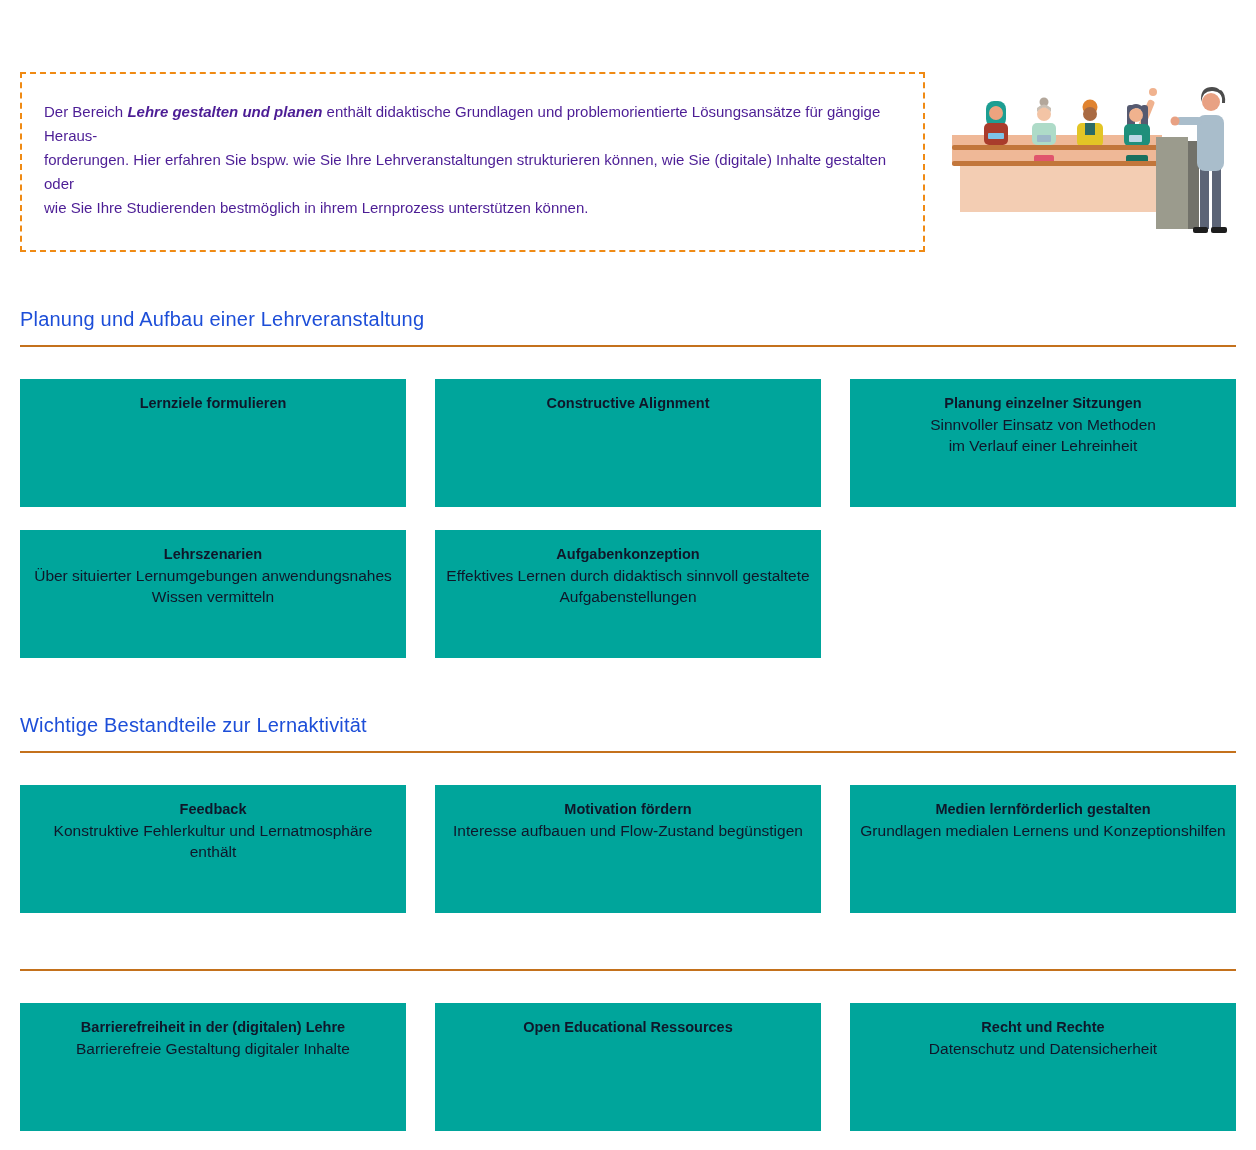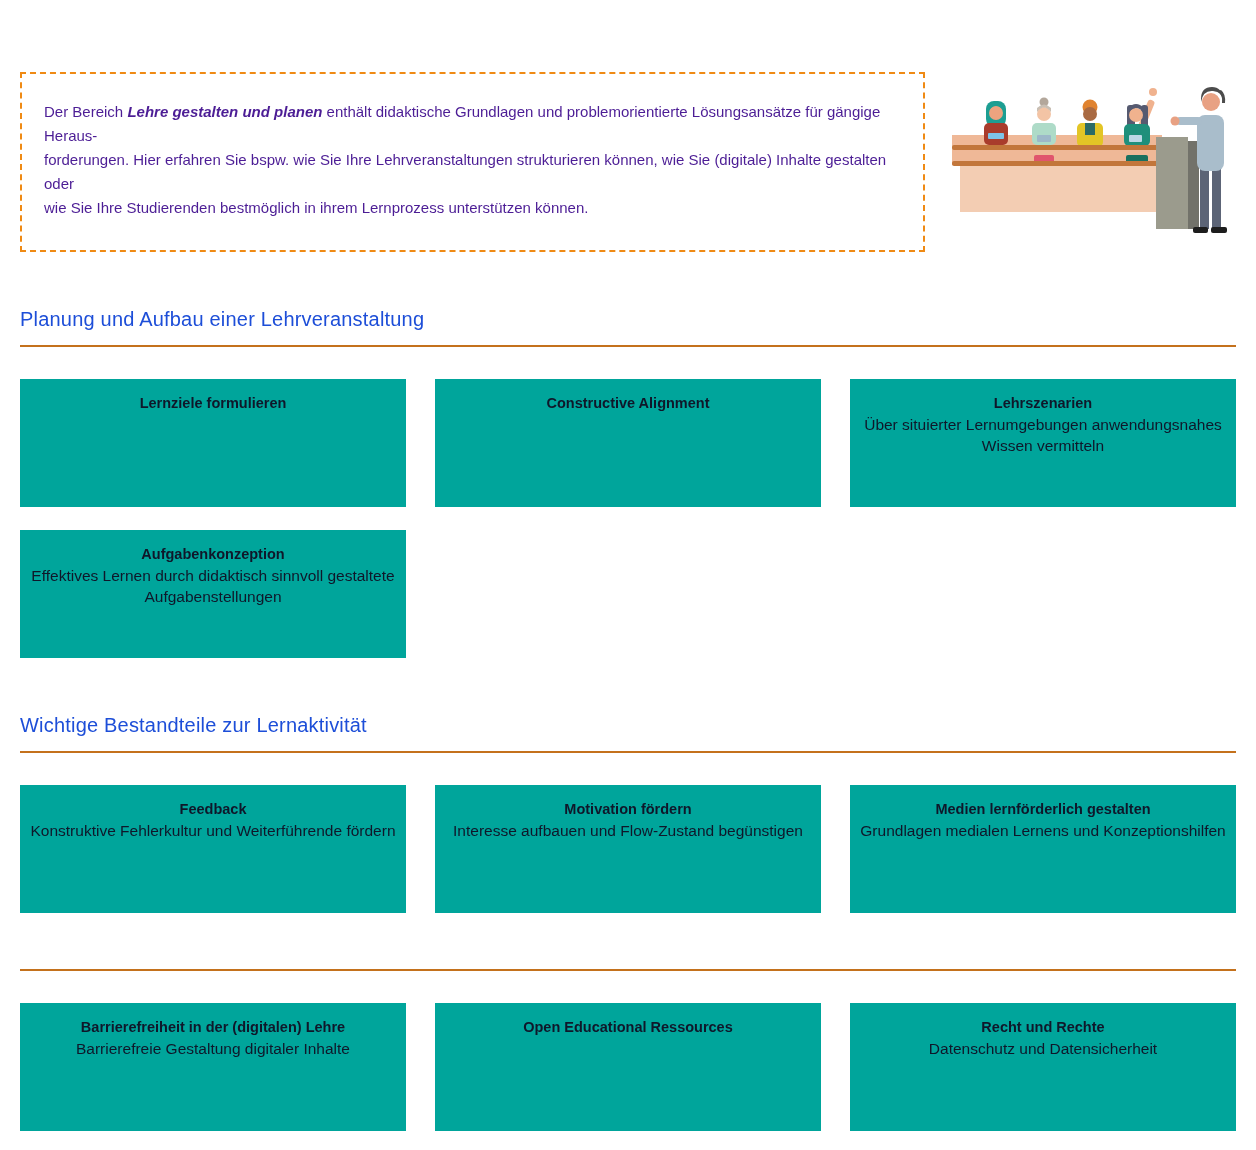--- a/index.html
+++ b/index.html
@@ -167,39 +167,44 @@
   <h2 class="section-title">Planung und Aufbau einer Lehrveranstaltung</h2>
   <hr class="section-rule">
   <div class="cards">
     <div class="card">
       <div class="card-title">Lernziele formulieren</div>
     </div>
     <div class="card">
       <div class="card-title">Constructive Alignment</div>
     </div>
     <div class="card">
+      <div class="card-title">Planung einzelner Sitzungen</div>
+      <div class="card-subtitle">Sinnvoller Einsatz von Methoden
+im Verlauf einer Lehreinheit</div>
+    </div>
+    <div class="card">
       <div class="card-title">Lehrszenarien</div>
       <div class="card-subtitle">Über situierter Lernumgebungen anwendungsnahes
 Wissen vermitteln</div>
     </div>
     <div class="card">
       <div class="card-title">Aufgabenkonzeption</div>
       <div class="card-subtitle">Effektives Lernen durch didaktisch sinnvoll gestaltete
 Aufgabenstellungen</div>
     </div>
   </div>
 </div>
 
 <div class="section">
   <h2 class="section-title">Wichtige Bestandteile zur Lernaktivität</h2>
   <hr class="section-rule">
   <div class="cards">
     <div class="card">
       <div class="card-title">Feedback</div>
-      <div class="card-subtitle">Konstruktive Fehlerkultur und Weiterführende fördern</div>
+      <div class="card-subtitle">Konstruktive Fehlerkultur und Lernatmosphäre enthält</div>
     </div>
     <div class="card">
       <div class="card-title">Motivation fördern</div>
       <div class="card-subtitle">Interesse aufbauen und Flow-Zustand begünstigen</div>
     </div>
     <div class="card">
       <div class="card-title">Medien lernförderlich gestalten</div>
       <div class="card-subtitle">Grundlagen medialen Lernens und Konzeptionshilfen</div>
     </div>
   </div>

